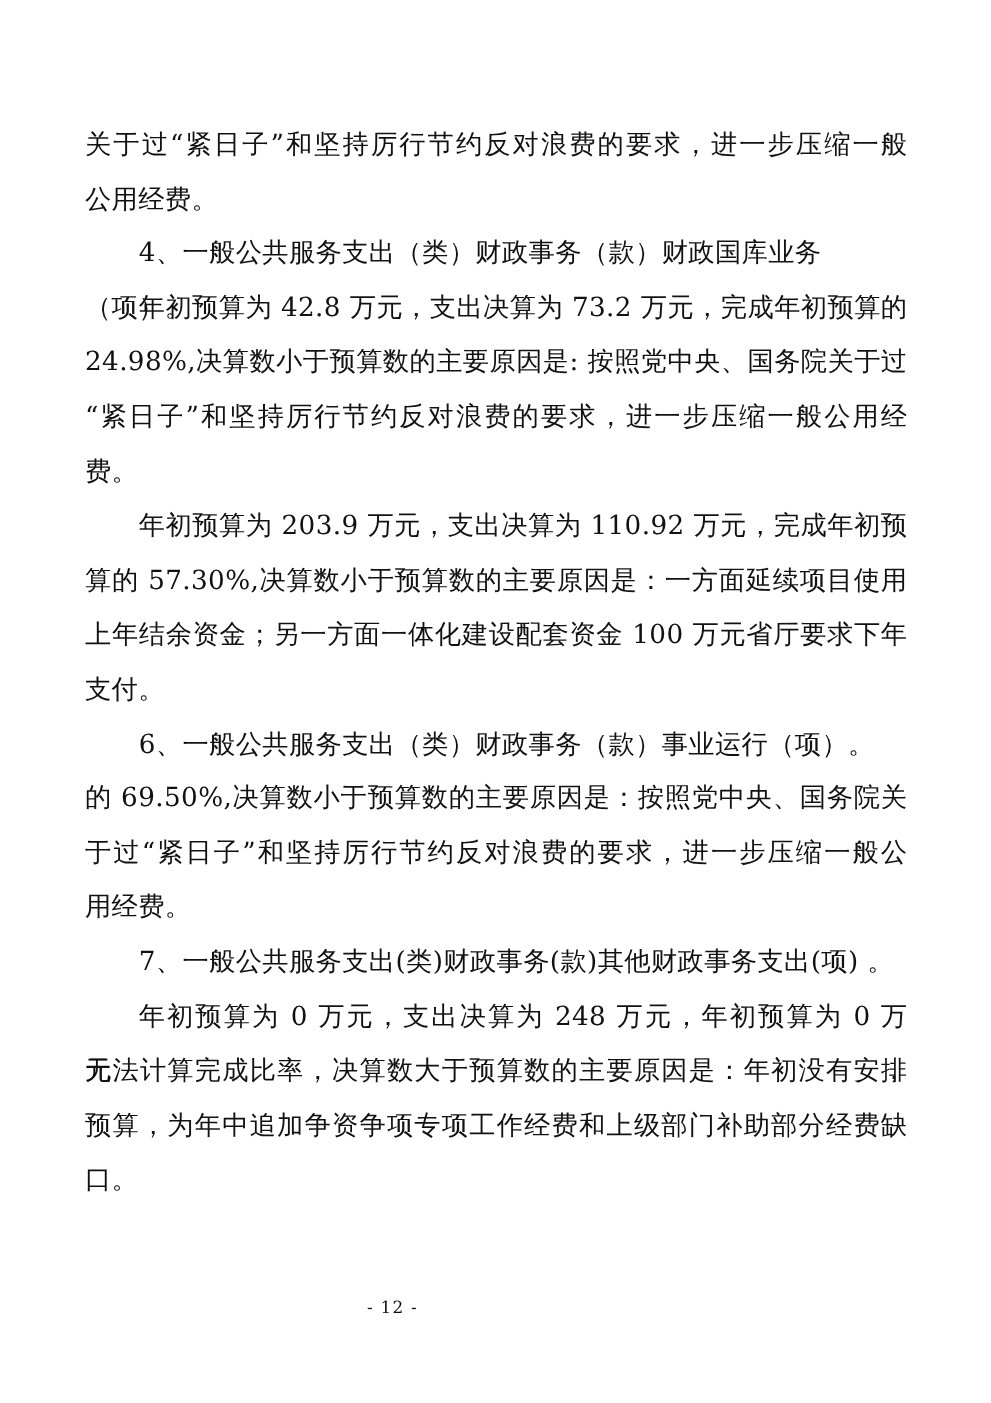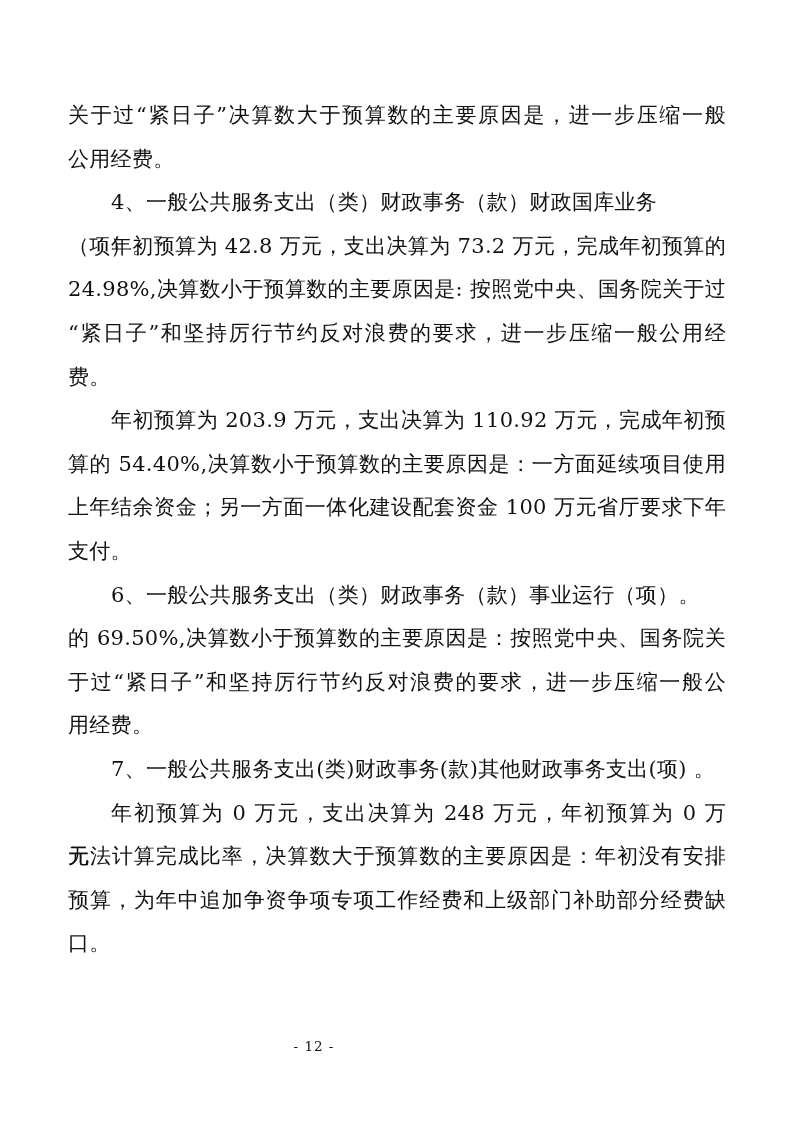--- a/index.html
+++ b/index.html
@@ -50,29 +50,29 @@
     line-height: 20px;
     color: #111111;
     letter-spacing: 1px;
   }
 </style>
 </head>
 <body>
 
 <div class="page">
   <div class="content">
-    <div class="ln just">关于过“紧日子”决算数大于预算数的主要原因是，进一步压缩一般</div>
+    <div class="ln just">关于过“紧日子”和坚持厉行节约反对浪费的要求，进一步压缩一般</div>
     <div class="ln">公用经费。</div>
     <div class="ln ind">4、一般公共服务支出（类）财政事务（款）财政国库业务（项）。</div>
     <div class="ln ind just">年初预算为 42.8 万元，支出决算为 73.2 万元，完成年初预算的</div>
     <div class="ln just">24.98%,决算数小于预算数的主要原因是: 按照党中央、国务院关于过</div>
     <div class="ln just">“紧日子”和坚持厉行节约反对浪费的要求，进一步压缩一般公用经</div>
     <div class="ln">费。</div>
     <div class="ln ind just">年初预算为 203.9 万元，支出决算为 110.92 万元，完成年初预</div>
-    <div class="ln just">算的 54.40%,决算数小于预算数的主要原因是：一方面延续项目使用</div>
+    <div class="ln just">算的 57.30%,决算数小于预算数的主要原因是：一方面延续项目使用</div>
     <div class="ln just">上年结余资金；另一方面一体化建设配套资金 100 万元省厅要求下年</div>
     <div class="ln">支付。</div>
     <div class="ln ind">6、一般公共服务支出（类）财政事务（款）事业运行（项）。</div>
     <div class="ln just">的 69.50%,决算数小于预算数的主要原因是：按照党中央、国务院关</div>
     <div class="ln just">于过“紧日子”和坚持厉行节约反对浪费的要求，进一步压缩一般公</div>
     <div class="ln">用经费。</div>
     <div class="ln ind">7、一般公共服务支出(类)财政事务(款)其他财政事务支出(项) 。</div>
     <div class="ln ind just">年初预算为 0 万元，支出决算为 248 万元，年初预算为 0 万元，</div>
     <div class="ln just">无法计算完成比率，决算数大于预算数的主要原因是：年初没有安排</div>
     <div class="ln just">预算，为年中追加争资争项专项工作经费和上级部门补助部分经费缺</div>

